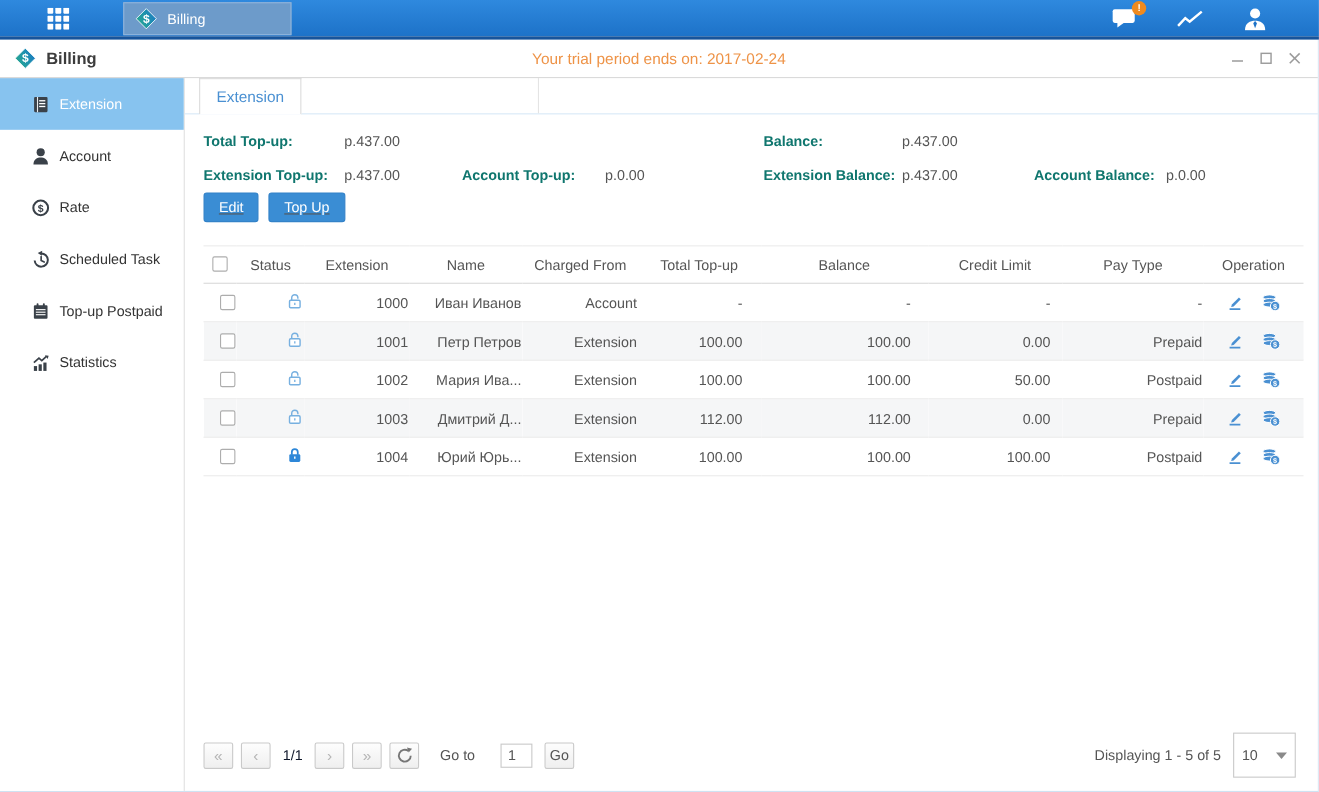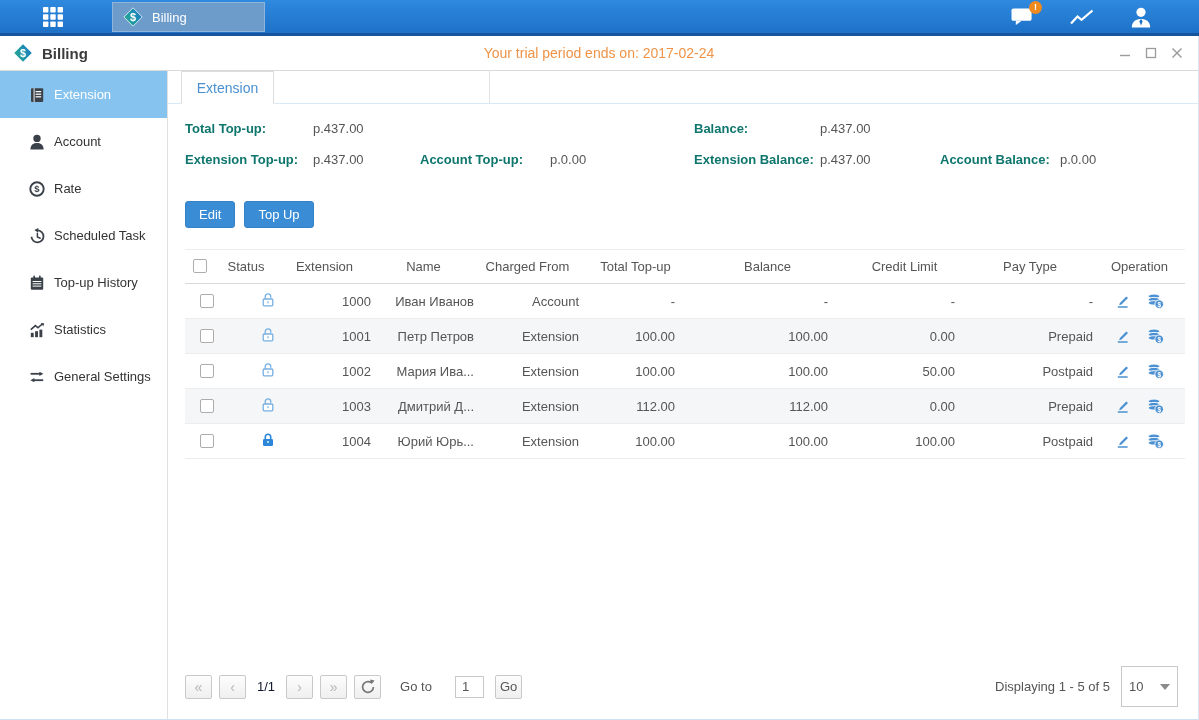--- a/index.html
+++ b/index.html
@@ -81,21 +81,21 @@
   .tab-ghost { width:216px; border-right:1px solid #e4e4e4; }
 
   .pane { flex:1; display:flex; flex-direction:column; min-height:0; padding:0 14px 0 17px; }
 
   .summary { margin-top:17px; display:flex; font-size:13px; color:#555; }
   .sum-left  { width:509px; display:grid; grid-template-columns:128px 107px 130px 1fr; row-gap:16px; align-items:center; }
   .sum-right { flex:1;      display:grid; grid-template-columns:126px 120px 120px 1fr; row-gap:16px; align-items:center; }
   .sum-label { font-weight:bold; color:#0f766e; }
   .span-rest { grid-column:2 / 5; }
 
-  .toolbar { margin-top:34px; display:flex; gap:9px; }
+  .toolbar { margin-top:8px; display:flex; gap:9px;text-decoration:underline; }
   .btn-primary {
     height:27px; padding:0 13px; background:#3a8dd4; color:#fff;
     border:1px solid #3382c8; border-radius:3px; font-size:13px;
     font-family:inherit; cursor:pointer;
   }
 
   table.grid { margin-top:21px; width:100%; border-collapse:collapse; table-layout:fixed; font-size:13px; color:#555; }
   table.grid th {
     height:34px; font-weight:normal; color:#555; text-align:center;
     border-top:1px solid #ececec; border-bottom:1px solid #d9d9d9;
@@ -342,33 +342,27 @@
       <div class="side-item">
         <svg width="18" height="18">
             <use href="#i-sched"></use>
           </svg>
         <span>Scheduled Task</span>
       </div>
       <div class="side-item">
         <svg width="18" height="18">
             <use href="#i-history"></use>
           </svg>
-        <span>Top-up History</span>
+        <span>Top-up Postpaid</span>
       </div>
       <div class="side-item">
         <svg width="18" height="18">
             <use href="#i-stats"></use>
           </svg>
         <span>Statistics</span>
-      </div>
-      <div class="side-item">
-        <svg width="18" height="18">
-            <use href="#i-settings"></use>
-          </svg>
-        <span>General Settings</span>
       </div>
     </nav>
 
     <section class="content">
       <div class="tabstrip">
         <div class="tab-active">
           <span>Extension</span>
         </div>
         <div class="tab-ghost"></div>
       </div>

